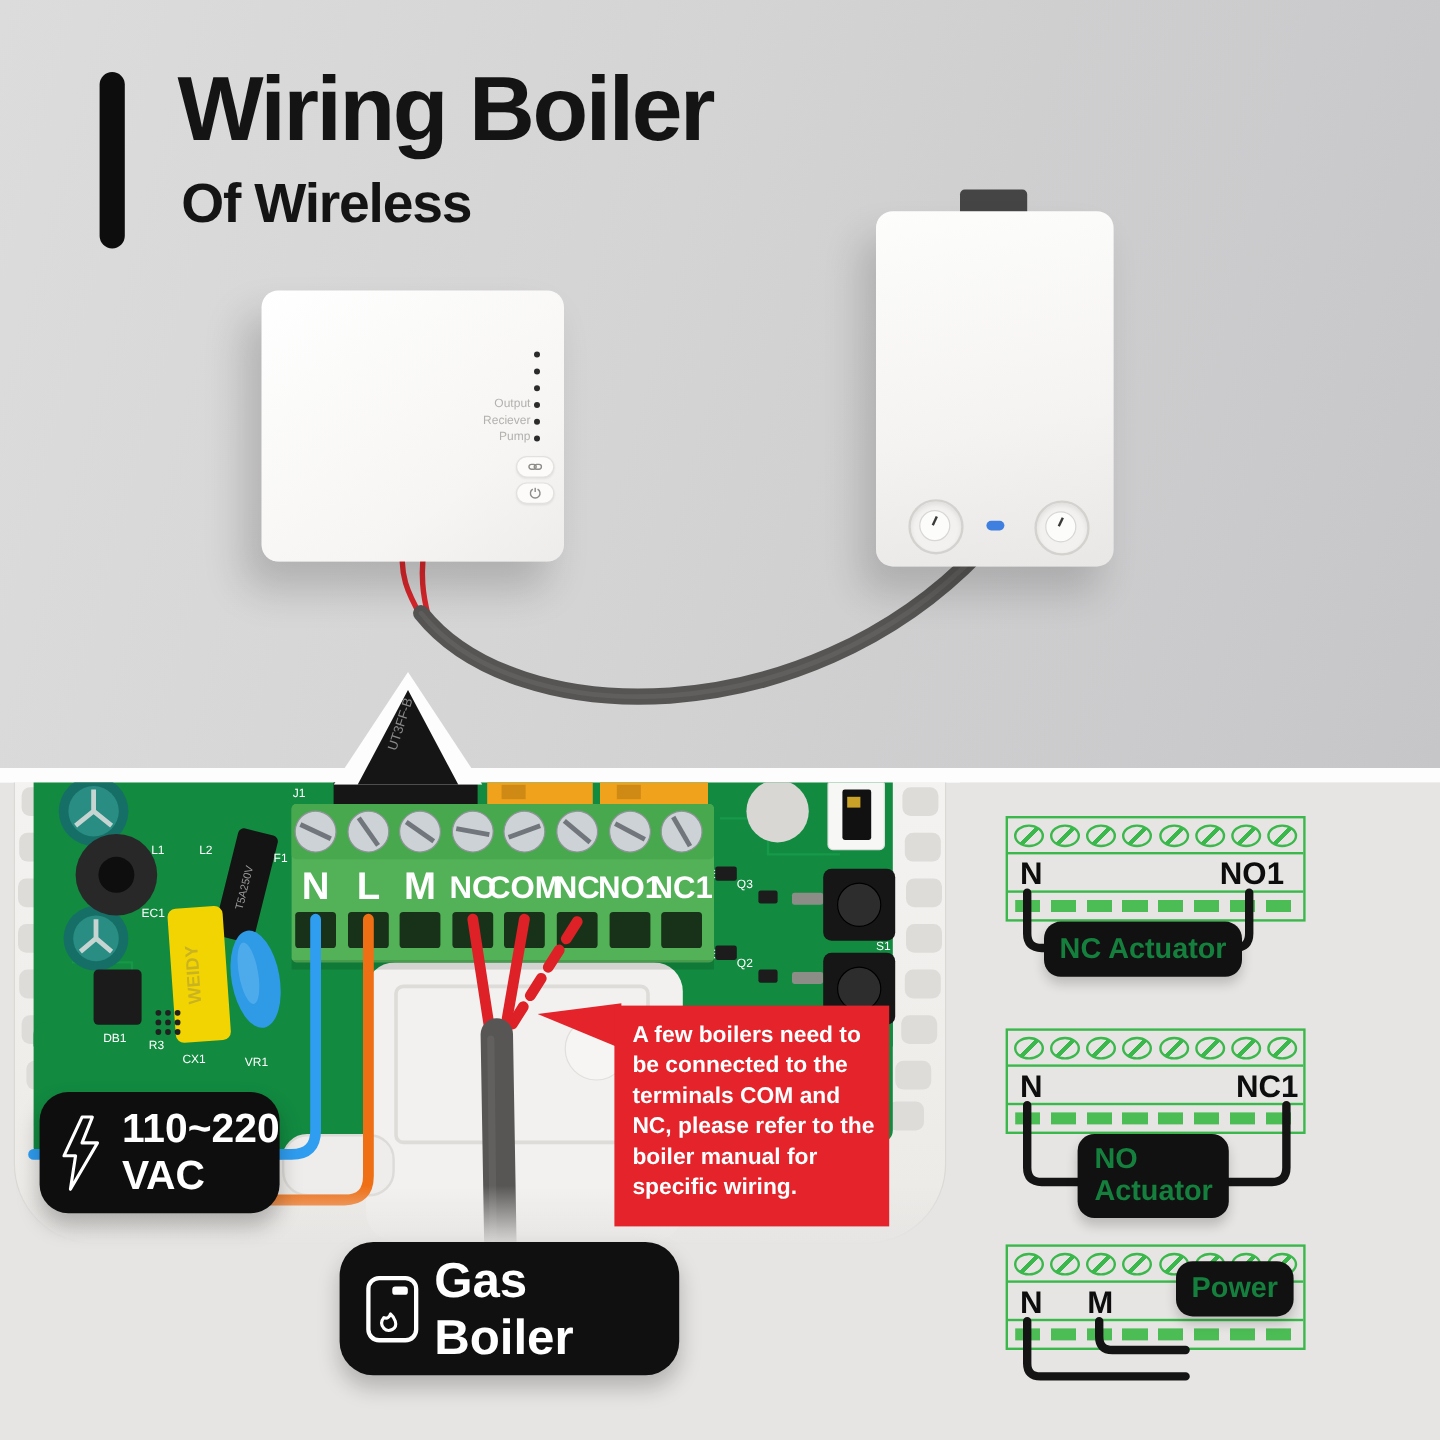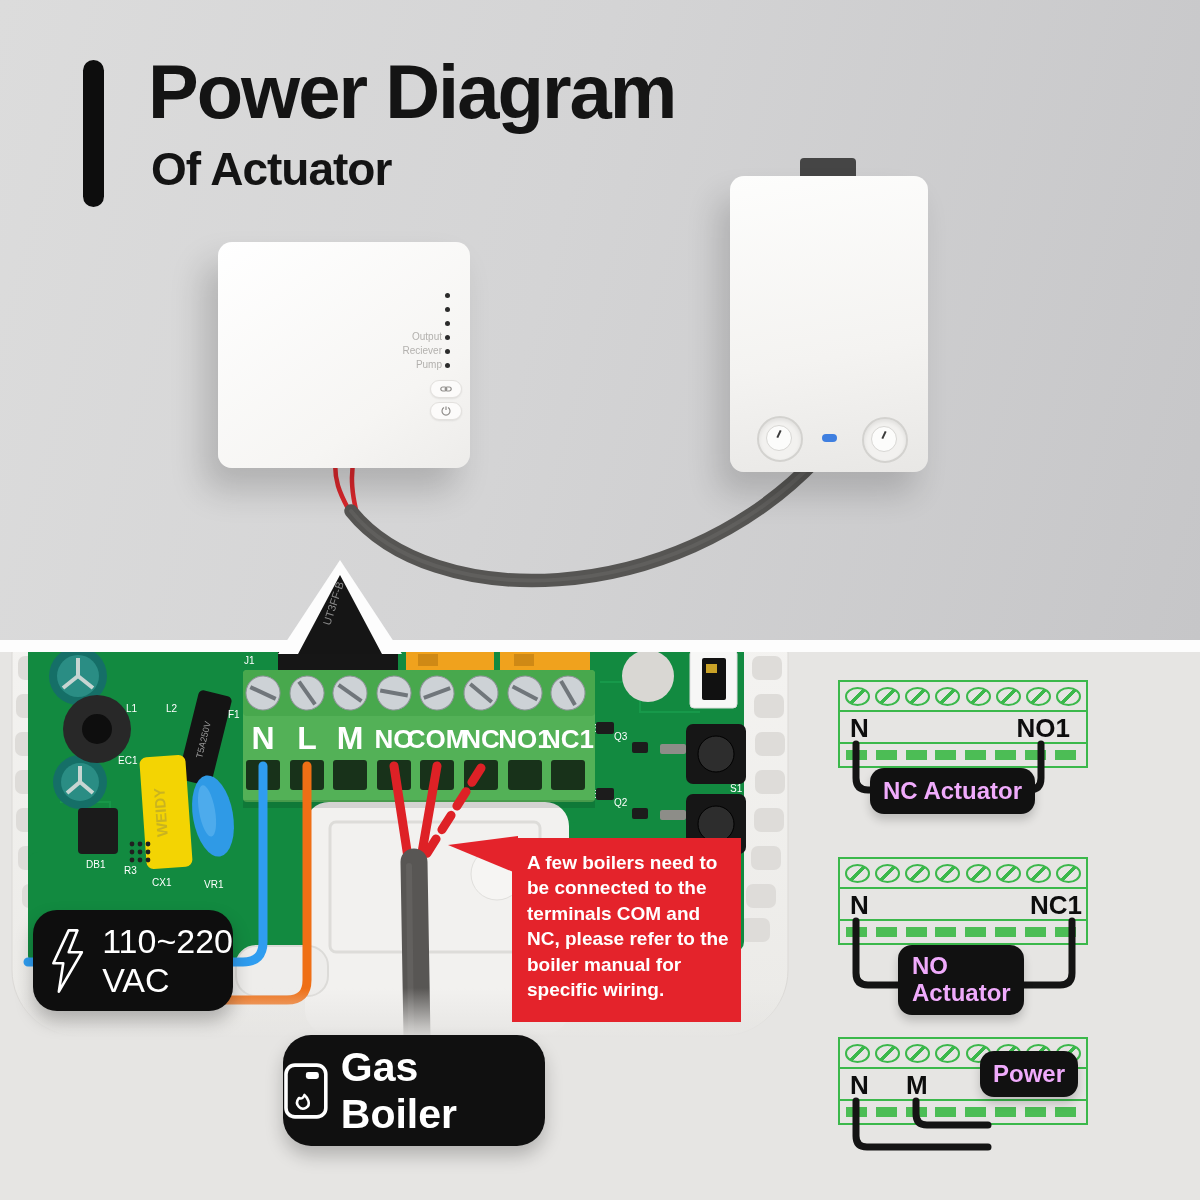--- a/index.html
+++ b/index.html
@@ -39,65 +39,65 @@
   .divider-strip{position:absolute;left:0;top:640px;width:1200px;height:13px;background:#fdfdfd;}
   .divider-triangle{position:absolute;left:278px;top:560px;width:124px;height:94px;}
 
   
   .photo-panel{position:absolute;left:0;top:652px;width:800px;height:548px;}
   .diagram-panel{position:absolute;left:800px;top:652px;width:400px;height:548px;background:#e6e5e3;}
 
   
   .vac-label{position:absolute;left:33px;top:910px;width:200px;height:101px;border-radius:24px;background:#0e0e0e;
     box-shadow:0 10px 18px rgba(0,0,0,0.25);display:flex;align-items:center;}
-  .vac-text{color:#ffffff;font-weight:400;font-size:34px;line-height:1.12;margin-left:16px;}
+  .vac-text{color:#ffffff;font-weight:700;font-size:34px;line-height:1.12;margin-left:16px;}
   .gas-label{position:absolute;left:283px;top:1035px;width:262px;height:111px;border-radius:28px;background:#101010;
-    box-shadow:0 10px 18px rgba(0,0,0,0.22);display:flex;align-items:center;justify-content:center;gap:12px;}
+    box-shadow:0 10px 18px rgba(0,0,0,0.22);display:flex;align-items:center;justify-content:center;gap:12px;padding-left:21px;}
   .gas-text{color:#ffffff;font-weight:700;font-size:41px;}
 
   
   .callout-pointer{position:absolute;left:448px;top:832px;width:70px;height:46px;}
   .callout-box{position:absolute;left:512px;top:838px;width:229px;height:184px;background:#e4232b;
     box-sizing:border-box;padding:12px 6px 12px 15px;}
   .callout-text{color:#ffffff;font-weight:700;font-size:19px;line-height:1.34;}
 
   
   .mini-diagram{position:absolute;width:250px;height:210px;}
   .md-strip{position:absolute;left:0;top:0;width:250px;box-sizing:border-box;border:2px solid #3bb84b;background:#e6e5e3;}
   .md-screws{display:flex;justify-content:space-evenly;align-items:center;height:28px;border-bottom:2px solid #3bb84b;}
   .screw{width:25px;height:19px;box-sizing:border-box;border:2px solid #3bb84b;border-radius:50%;
     background:linear-gradient(135deg,transparent 44%,#3bb84b 44% 58%,transparent 58%);}
   .md-labels{position:relative;height:30px;border-bottom:2px solid #3bb84b;}
   .md-label{position:absolute;top:1px;font-size:26px;font-weight:700;color:#0d0d0d;}
   .md-dashband{position:relative;height:22px;}
   .dash-line{position:absolute;left:6px;right:6px;top:6px;height:10px;
     background:repeating-linear-gradient(90deg,#4cbd55 0 21px,transparent 21px 29.8px);}
   .md-wires{position:absolute;left:0;top:56px;width:250px;height:160px;overflow:visible;}
-  .md-tag{position:absolute;background:#111111;color:#f0abfc;font-weight:700;border-radius:14px;
+  .md-tag{position:absolute;background:#111111;color:#15803d;font-weight:700;border-radius:14px;
     box-shadow:0 6px 10px rgba(0,0,0,0.18);}
   .tag-one{font-size:24px;padding:9px 13px;}
   svg text{font-family:"Liberation Sans",sans-serif;}
 </style>
 </head>
 <body>
 
 <div class="canvas">
 
   <div class="top-section">
 
     <svg class="cable-svg">
       <path d="M337,450 C331,478 341,496 351,514" stroke="#d8262b" stroke-width="4.5" fill="none"></path>
       <path d="M355,450 C349,478 353,498 357,514" stroke="#d8262b" stroke-width="4.5" fill="none"></path>
       <path d="M351,511 C430,610 670,612 816,460" stroke="#565553" stroke-width="13.5" stroke-linecap="round" fill="none"></path>
       <path d="M351,511 C430,610 670,612 816,460" stroke="#6a6967" stroke-width="4" stroke-linecap="round" fill="none" opacity="0.5"></path>
     </svg>
 
     <div class="title-bar"></div>
-    <h1 class="title-main">Power Diagram</h1>
-    <h2 class="title-sub">Of Actuator</h2>
+    <h1 class="title-main">Wiring Boiler</h1>
+    <h2 class="title-sub">Of Wireless</h2>
 
     <div class="receiver">
       <span class="led-dot" style="top:51px"></span>
       <span class="led-dot" style="top:65px"></span>
       <span class="led-dot" style="top:79px"></span>
       <span class="led-dot" style="top:93px"></span>
       <span class="led-dot" style="top:107px"></span>
       <span class="led-dot" style="top:121px"></span>
       <span class="led-label" style="top:89px">Output</span>
       <span class="led-label" style="top:103px">Reciever</span>

